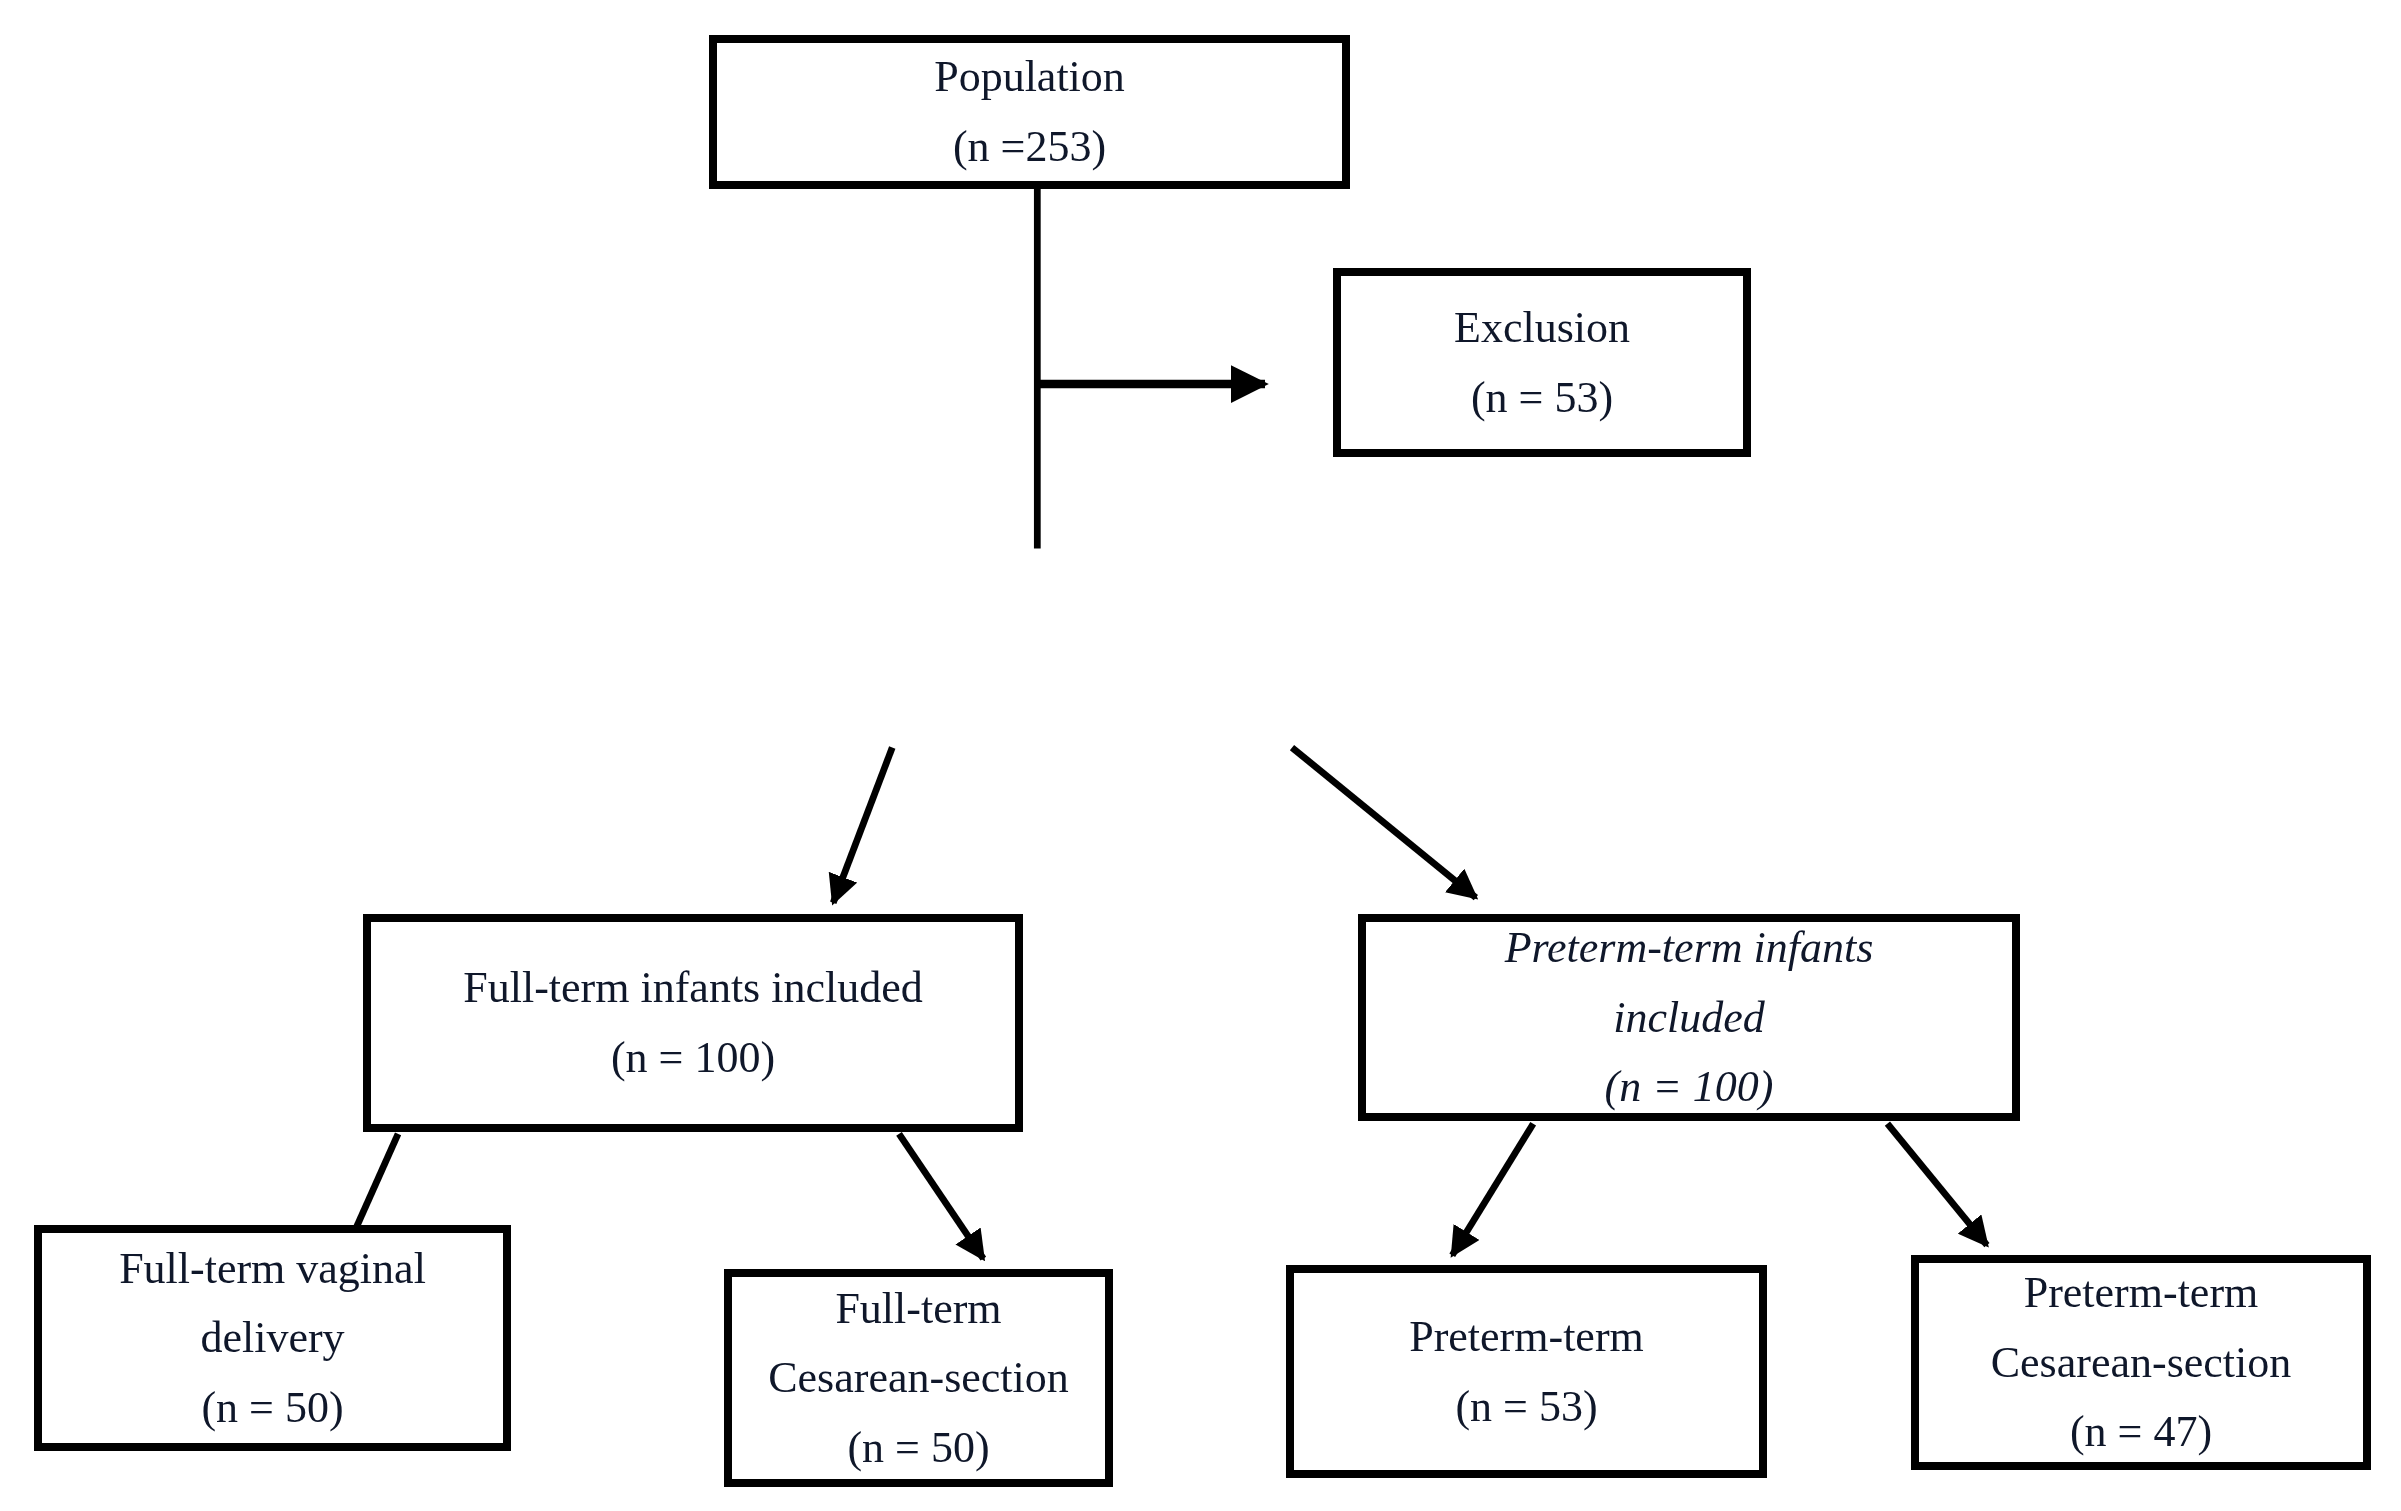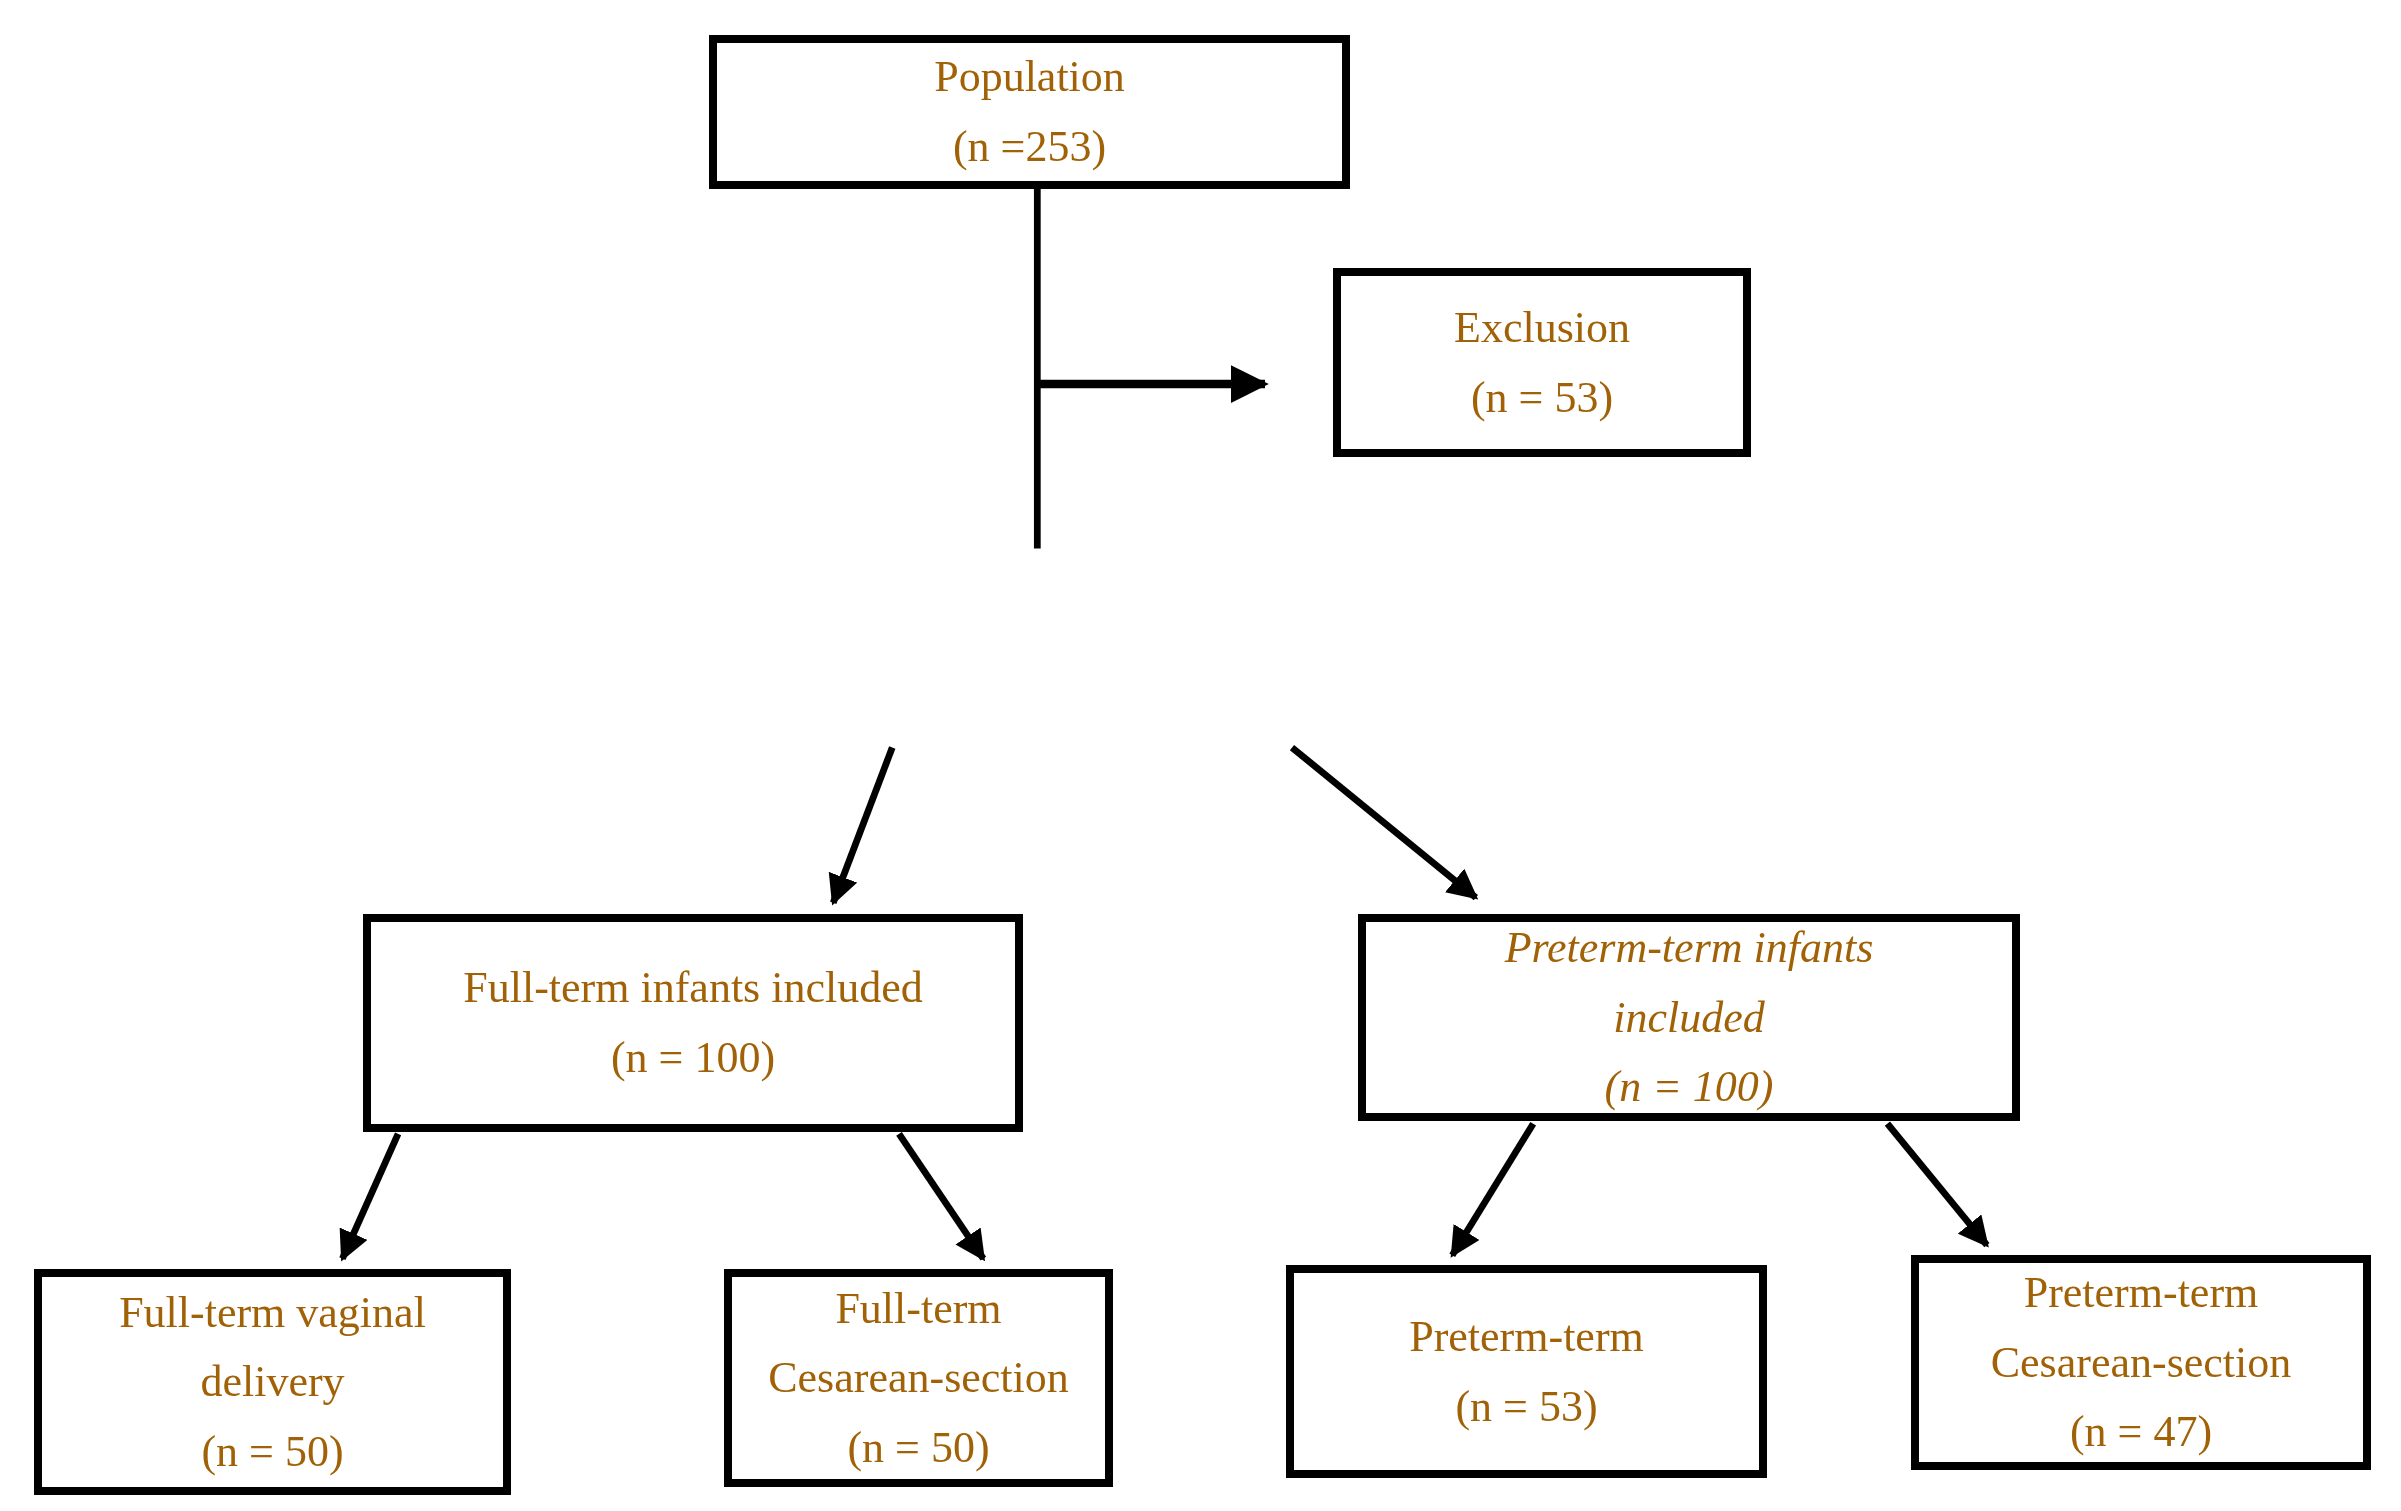--- a/index.html
+++ b/index.html
@@ -29,33 +29,33 @@
     box-sizing: border-box;
     border: 8.4px solid #000000;
     background: #ffffff;
     display: flex;
     flex-direction: column;
     justify-content: center;
     align-items: center;
     text-align: center;
     font-size: 44px;
     line-height: 1.58;
-    color: #a16207;
+    color: #0f172a;
   }
   .node span {
     display: block;
     white-space: nowrap;
   }
   
   #node-population        { left: 709px;  top: 35px;   width: 641px; height: 154px; }
   #node-exclusion         { left: 1333px; top: 268px;  width: 418px; height: 189px; }
   #node-infants-included  { left: 725px;  top: 545px;  width: 666px; height: 201px; }
   #node-full-term         { left: 363px;  top: 914px; width: 660px; height: 218px; }
   #node-preterm           { left: 1358px; top: 914px; width: 662px; height: 207px; font-style: italic; }
-  #node-ft-vaginal        { left: 34px;   top: 1269px; width: 477px; height: 226px; }
+  #node-ft-vaginal        { left: 34px;   top: 1225px; width: 477px; height: 226px; }
   #node-ft-cesarean       { left: 724px;  top: 1269px; width: 389px; height: 218px; }
   #node-pt-vaginal        { left: 1286px; top: 1265px; width: 481px; height: 213px; }
   #node-pt-cesarean       { left: 1911px; top: 1255px; width: 460px; height: 215px; }
 </style>
 </head>
 <body>
 
 <div id="canvas">
 
   <svg id="connectors" viewBox="0 0 2847 1792" xmlns="http://www.w3.org/2000/svg" aria-hidden="true">

